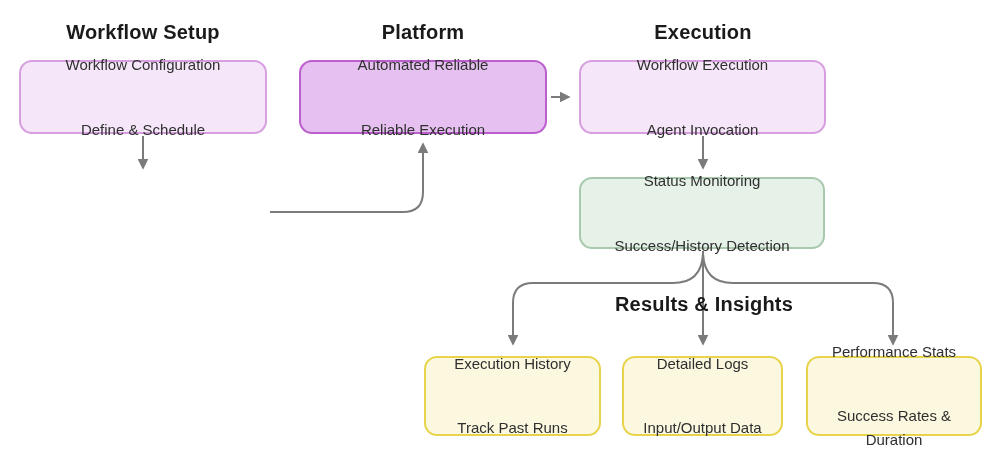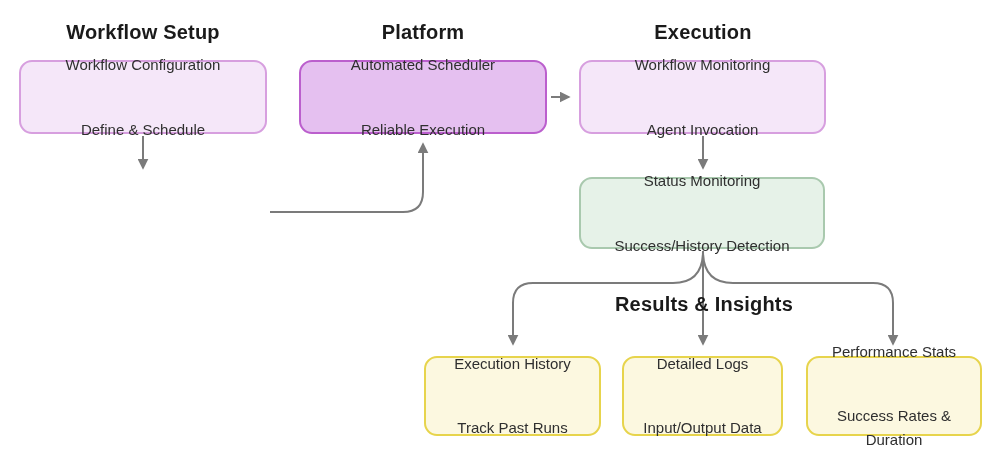--- a/index.html
+++ b/index.html
@@ -59,26 +59,26 @@
   <div class="section-title" style="left:323px; top:21px; width:200px;">Platform</div>
   <div class="section-title" style="left:603px; top:21px; width:200px;">Execution</div>
   <div class="section-title" style="left:604px; top:293px; width:200px;">Results &amp; Insights</div>
 
   <div class="node node-purple-light" style="left:19px; top:60px; width:248px; height:74px;">
     <span class="line">Workflow Configuration</span>
     <span class="line">Define &amp; Schedule</span>
   </div>
 
   <div class="node node-purple" style="left:299px; top:60px; width:248px; height:74px;">
-    <span class="line">Automated Scheduler</span>
+    <span class="line">Automated Reliable</span>
     <span class="line">Reliable Execution</span>
   </div>
 
   <div class="node node-purple-light" style="left:579px; top:60px; width:247px; height:74px;">
-    <span class="line">Workflow Monitoring</span>
+    <span class="line">Workflow Execution</span>
     <span class="line">Agent Invocation</span>
   </div>
 
 
   <div class="node node-green" style="left:579px; top:177px; width:246px; height:72px;">
     <span class="line">Status Monitoring</span>
     <span class="line">Success/History Detection</span>
   </div>
 
   <div class="node node-yellow" style="left:424px; top:356px; width:177px; height:80px;">

